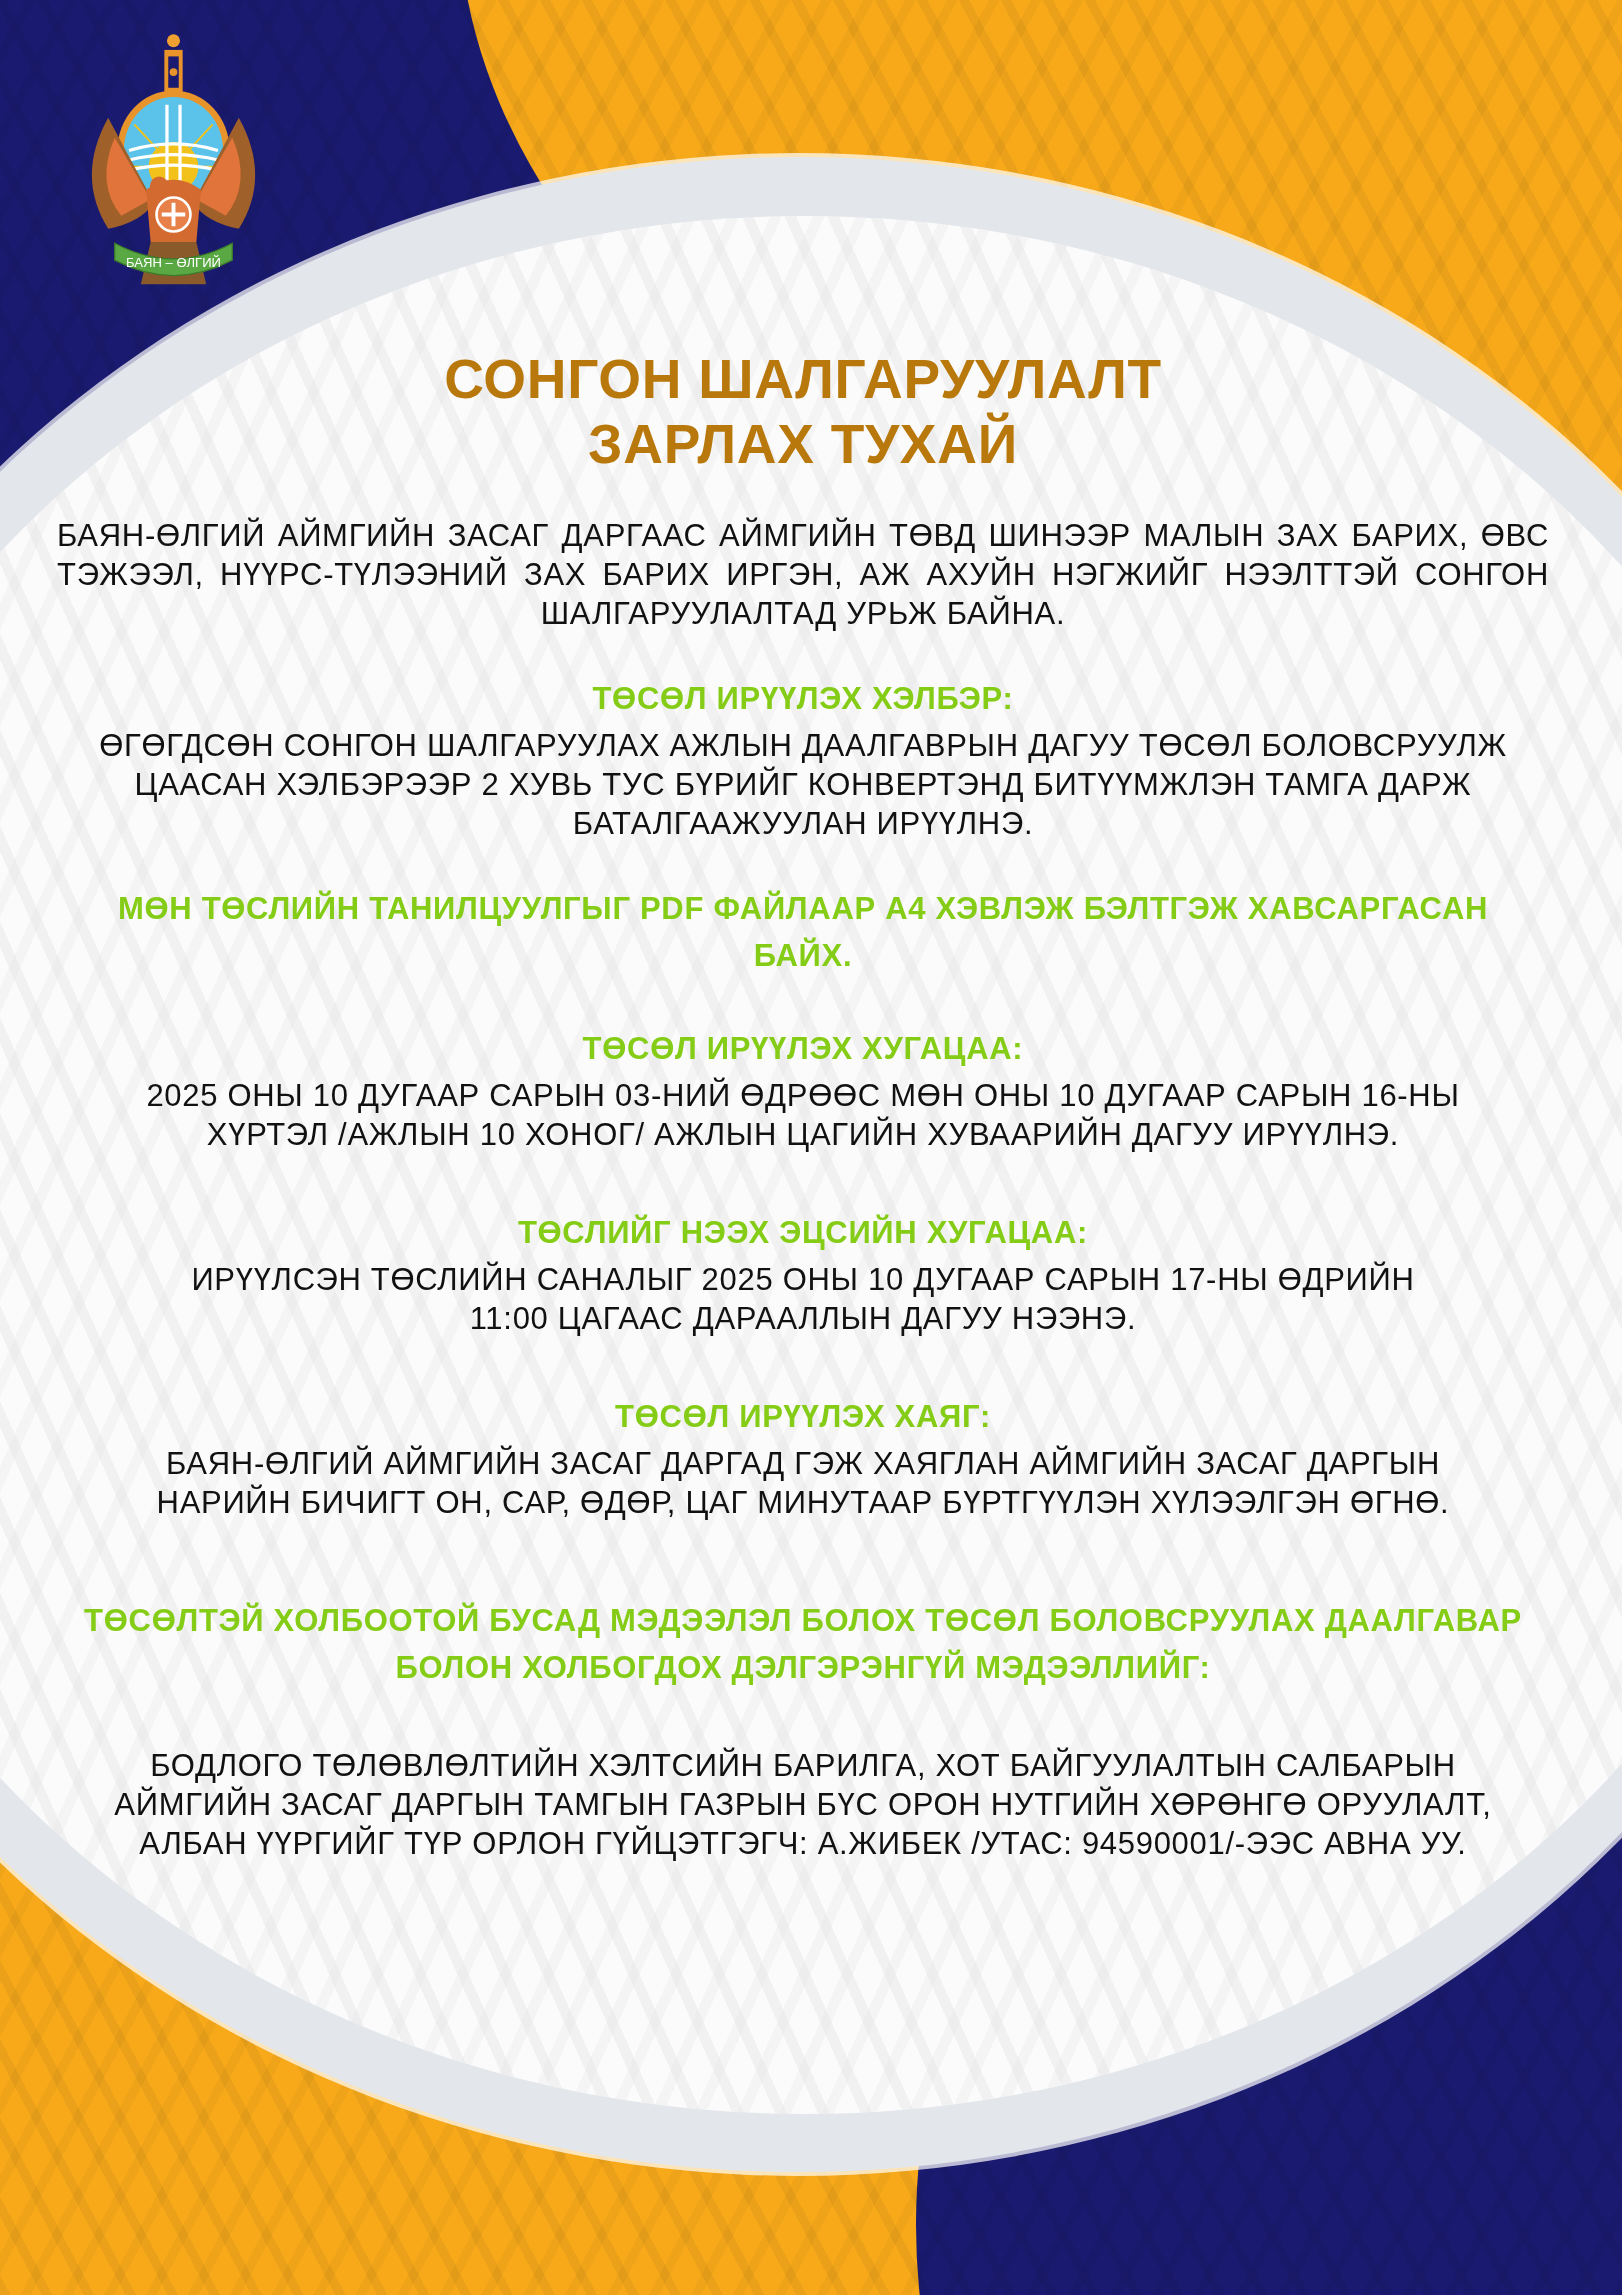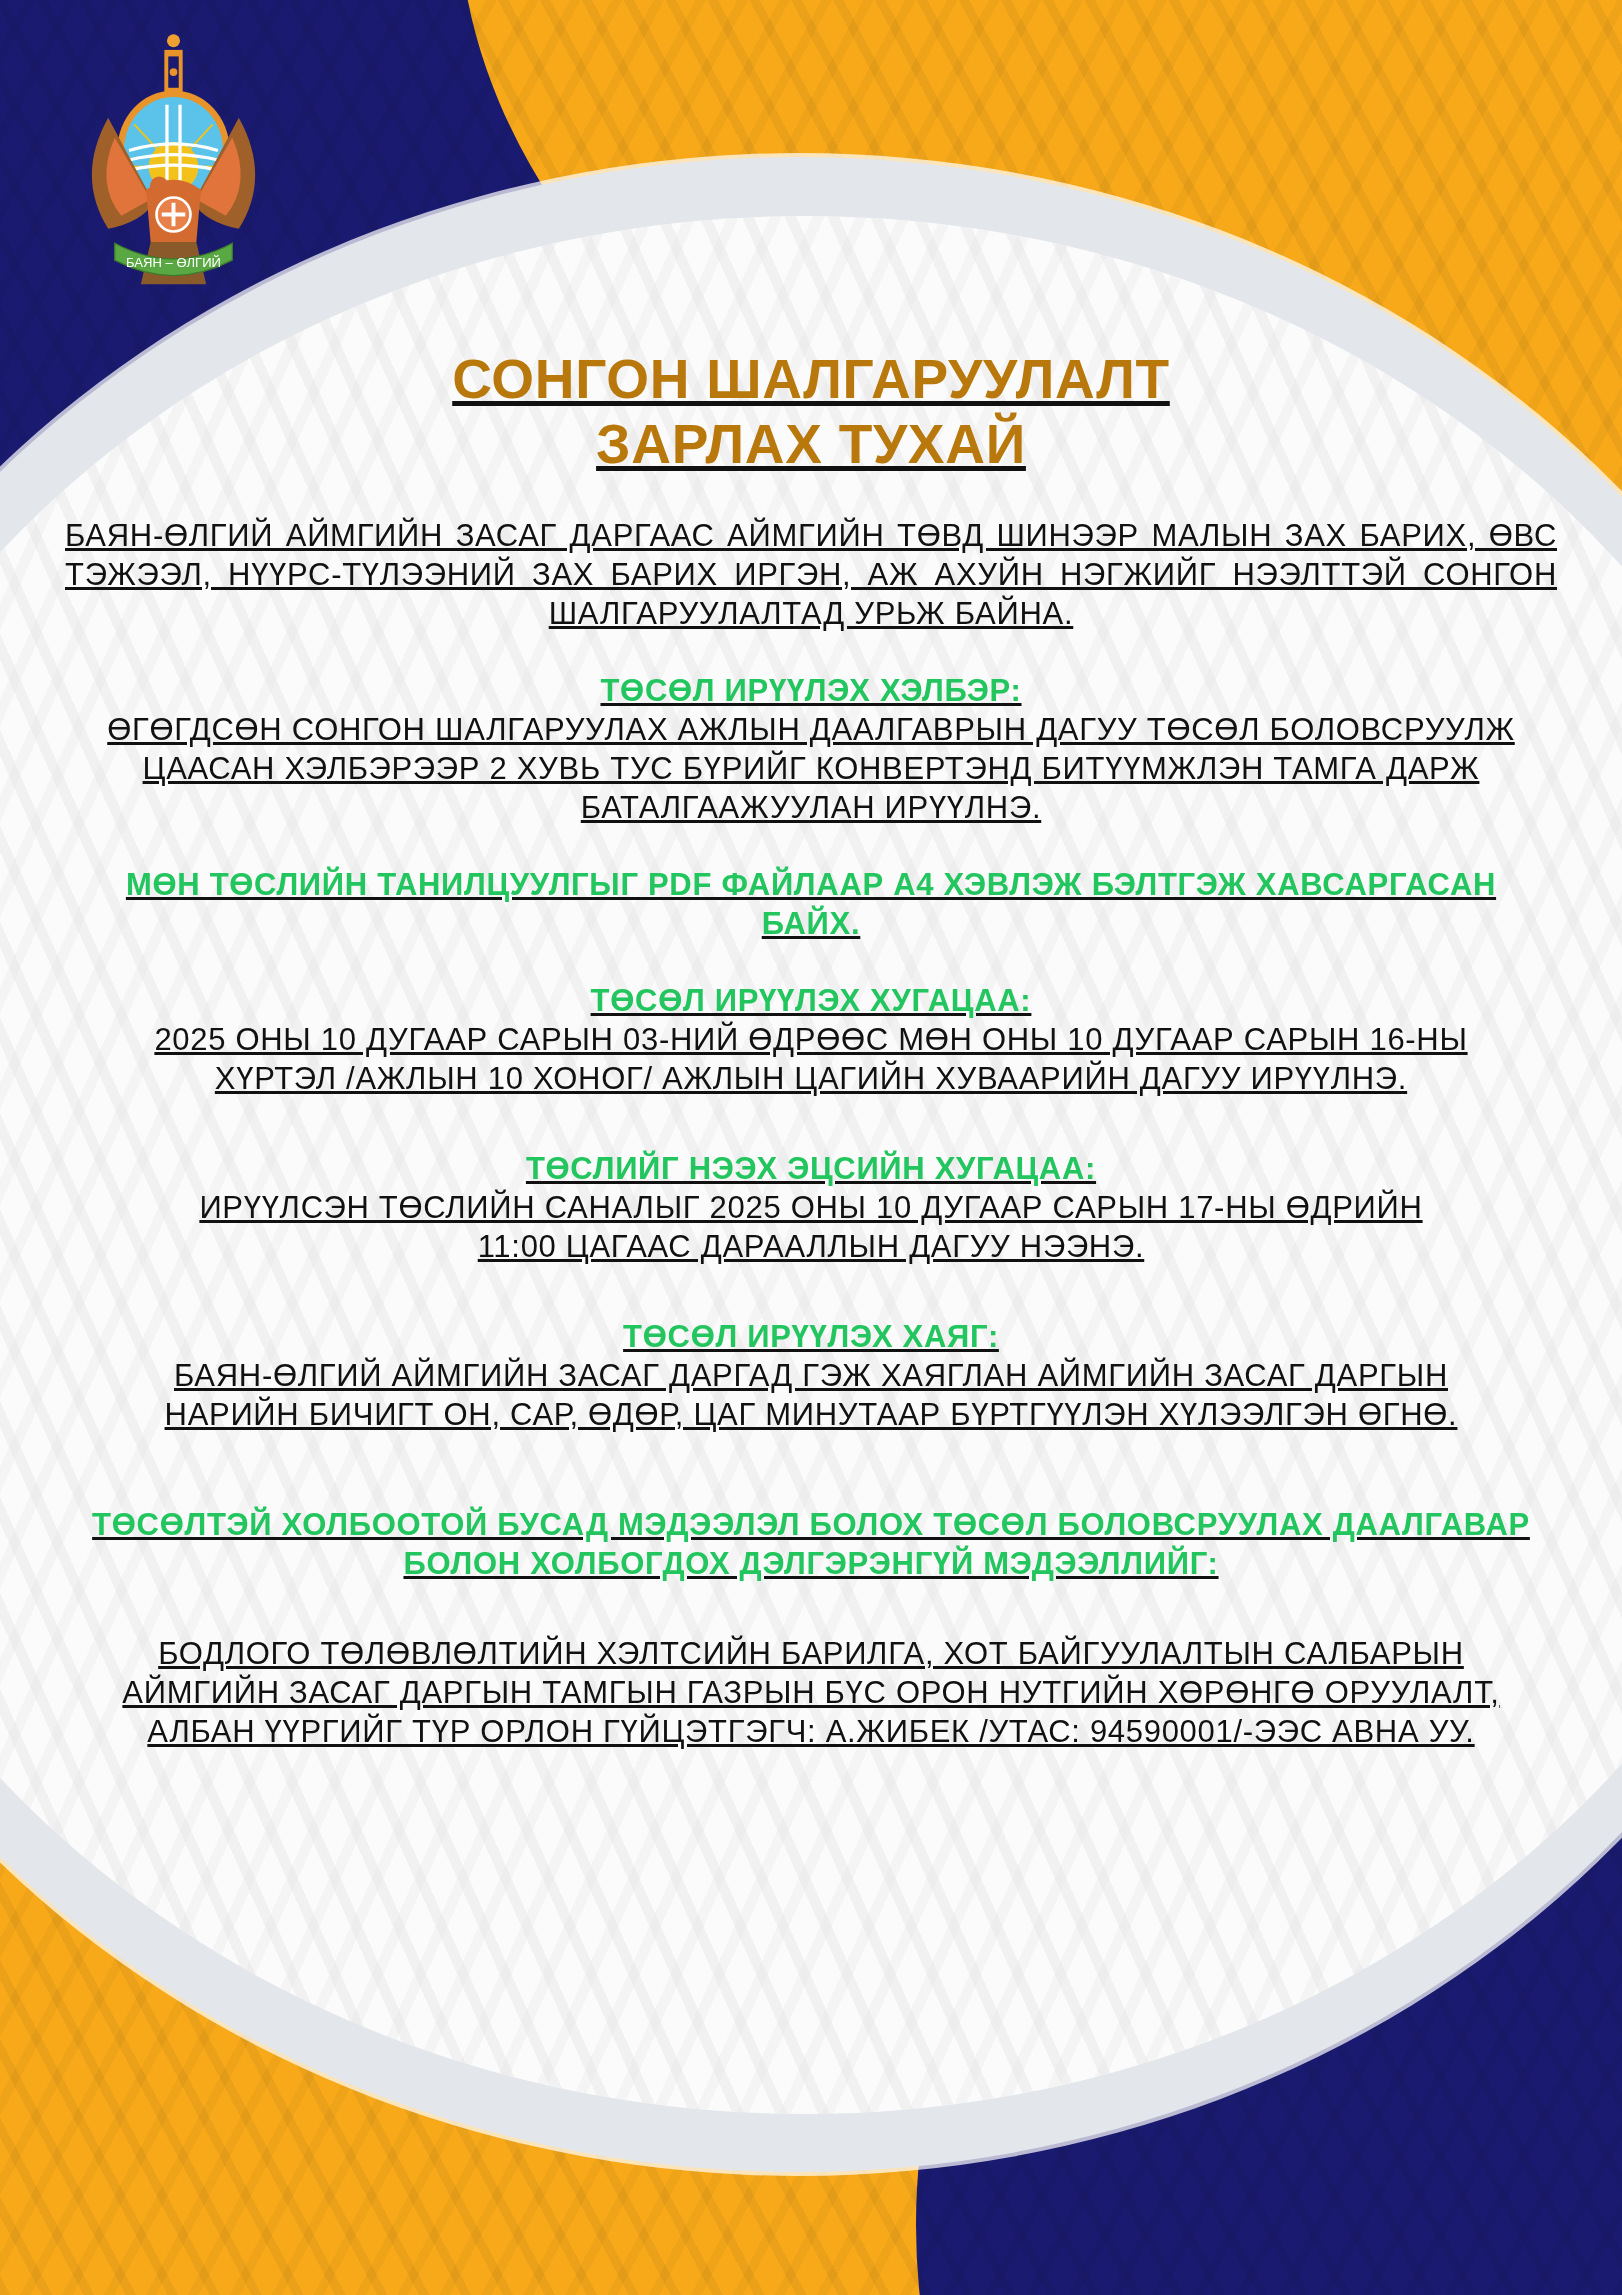--- a/index.html
+++ b/index.html
@@ -42,35 +42,35 @@
     background-image:
       repeating-linear-gradient(66deg, rgba(200,200,205,0.18) 0 10.5px, transparent 10.5px 39px),
       repeating-linear-gradient(-66deg, rgba(200,200,205,0.12) 0 10.5px, transparent 10.5px 39px);
   }
 
   .emblem {
     position: absolute; left: 69px; top: 26px; width: 209px; height: 262px;
   }
 
   .content {
-    position: absolute; left: 65px; top: 347px; width: 1492px;
-    text-align: center; color: #111; text-decoration: underline;
+    position: absolute; left: 57px; top: 347px; width: 1492px;
+    text-align: center; color: #111;
   }
   .title {
     color: #b8780c; font-weight: bold; font-size: 55px; line-height: 65px;
     margin: 0 0 39px 0; letter-spacing: 0.7px;
   }
   .title div { display: block; }
   .para {
     font-size: 31px; line-height: 39px; margin: 0; letter-spacing: 0.7px;
   }
   .para.justify { text-align: justify; text-align-last: center; padding: 0 0 0 0; }
   .heading {
-    color: #22c55e; font-weight: bold; font-size: 31px; line-height: 39px;
-    margin: 0; letter-spacing: 0.7px;
+    color: #84cc16; font-weight: bold; font-size: 31px; line-height: 39px;
+    margin: 8px; letter-spacing: 0.7px;
   }
   .gap-s { height: 38px; }
   .gap-m { height: 51px; }
   .gap-l { height: 71px; }
 </style>
 </head>
 <body>
 
 <div class="bg-layer">
   <div class="gold-top"></div>

